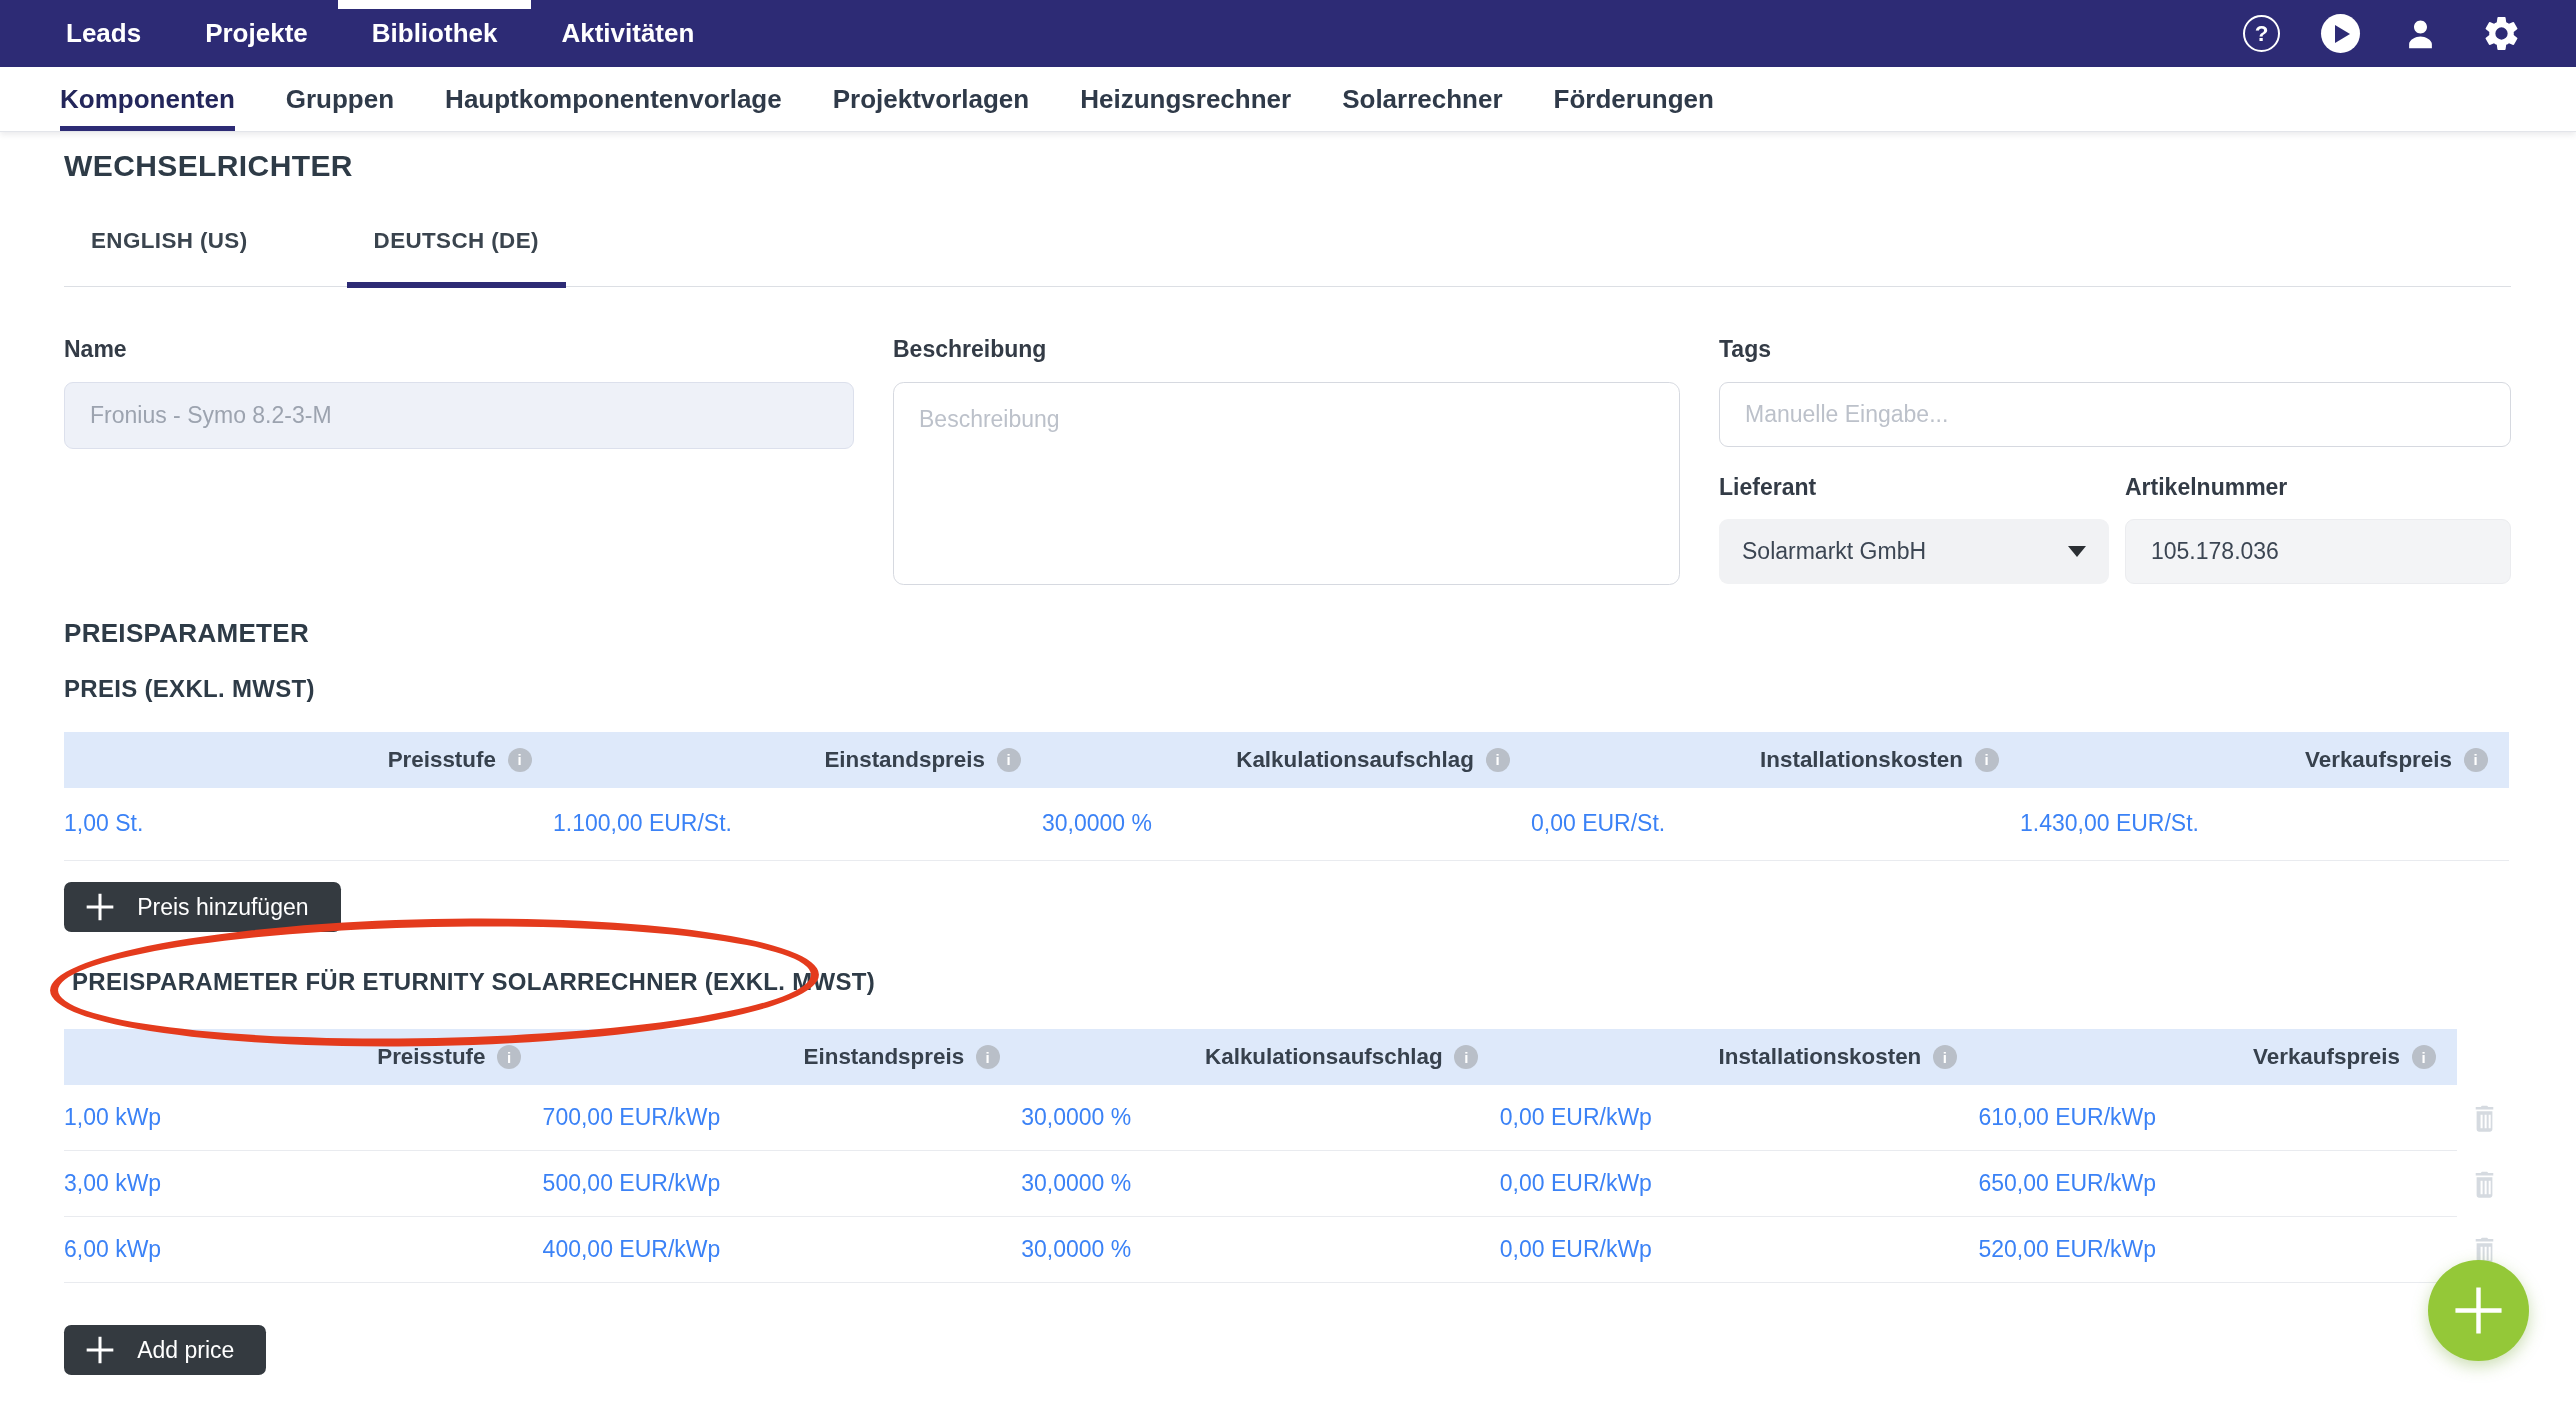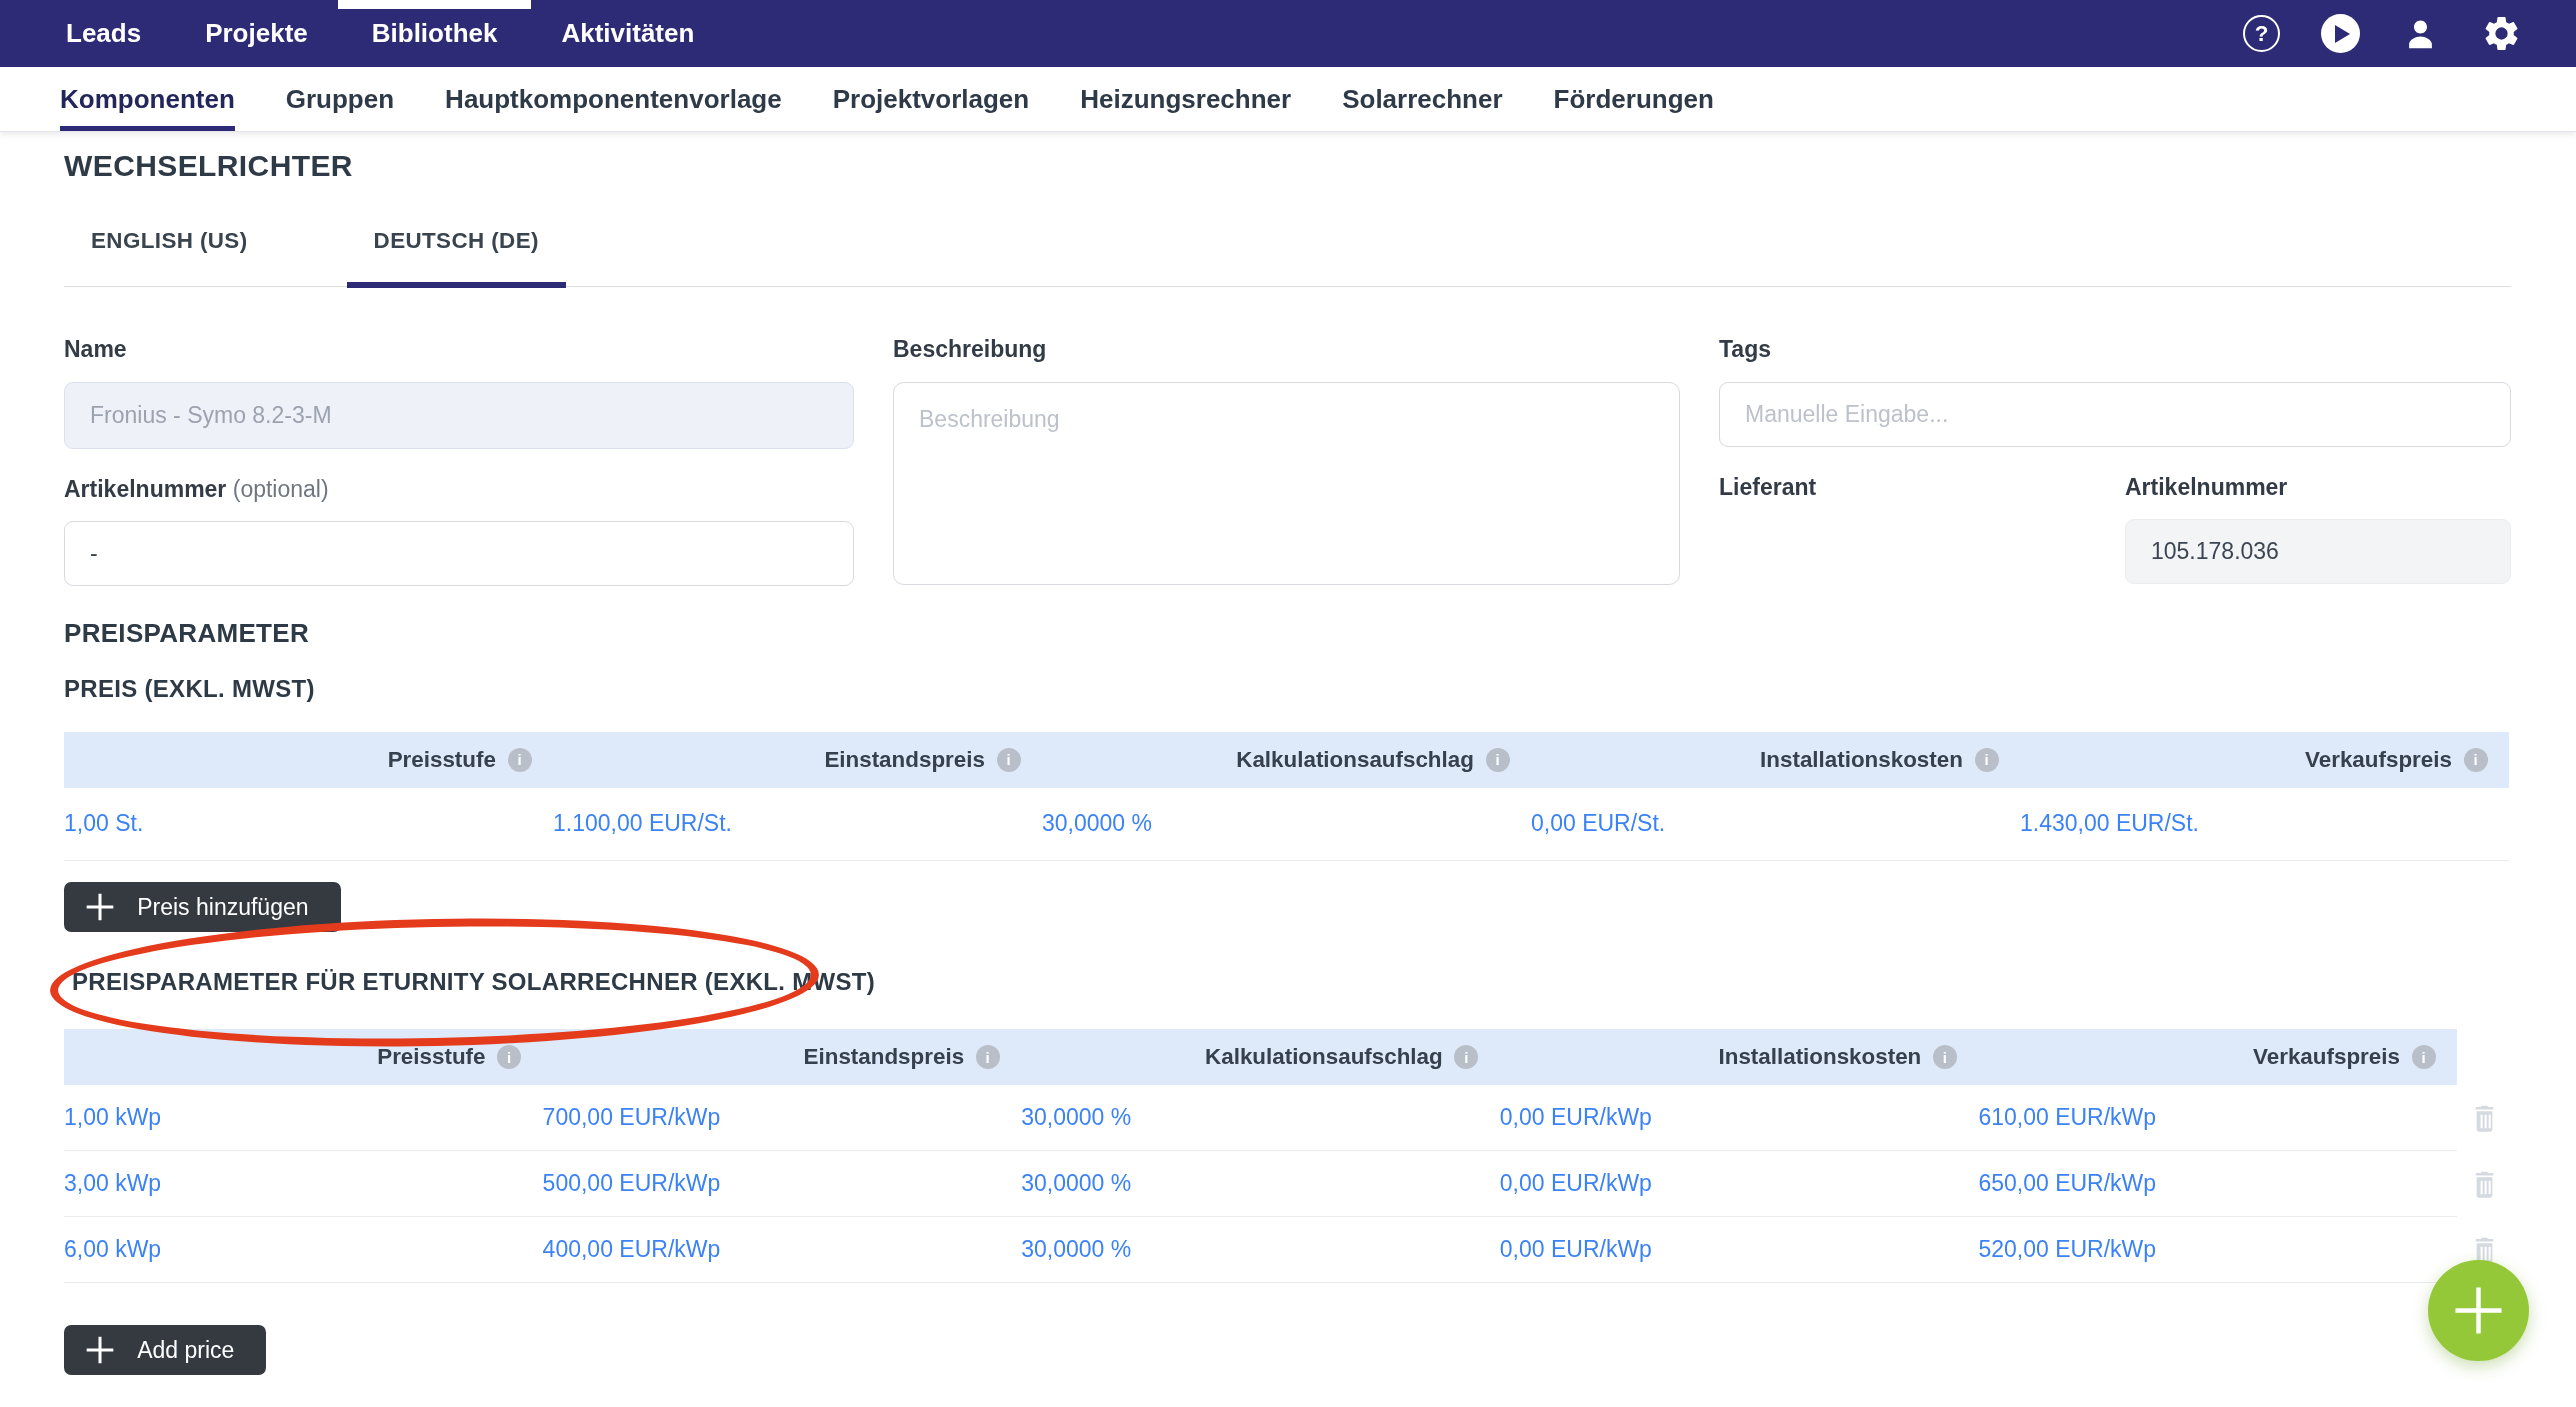--- a/index.html
+++ b/index.html
@@ -206,40 +206,37 @@
   <div class="lang-tabs">
     <div class="lang-tab">ENGLISH (US)</div>
     <div class="lang-tab active">DEUTSCH (DE)</div>
   </div>
 
   <div class="form-grid">
 
     <div>
       <label class="field-label">Name</label>
       <input class="input is-disabled" type="text" disabled="" value="Fronius - Symo 8.2-3-M" style="">
-      <div class="stack-2">
-        <label class="field-label">
-          <span>Artikelnummer</span>
-          <span class="label-suffix">(optional)</span>
-        </label>
-        <input class="input" type="text" style="height: 65px;" value="-">
-      </div>
     </div>
 
     <div>
       <label class="field-label">Beschreibung</label>
       <textarea class="textarea" placeholder="Beschreibung" style=""></textarea>
     </div>
 
     <div>
       <label class="field-label">Tags</label>
       <input class="input" type="text" style="height: 65px;" placeholder="Manuelle Eingabe...">
       <div class="sub-row">
         <div>
           <label class="field-label">Lieferant</label>
+          <div class="select">
+            <span>Solarmarkt GmbH</span>
+            <span class="caret"></span>
+          </div>
         </div>
         <div>
           <label class="field-label">Artikelnummer</label>
           <input class="input readonly" type="text" readonly="" value="105.178.036" style="">
         </div>
       </div>
     </div>
   </div>
 
   <h2 class="section-title">PREISPARAMETER</h2>

